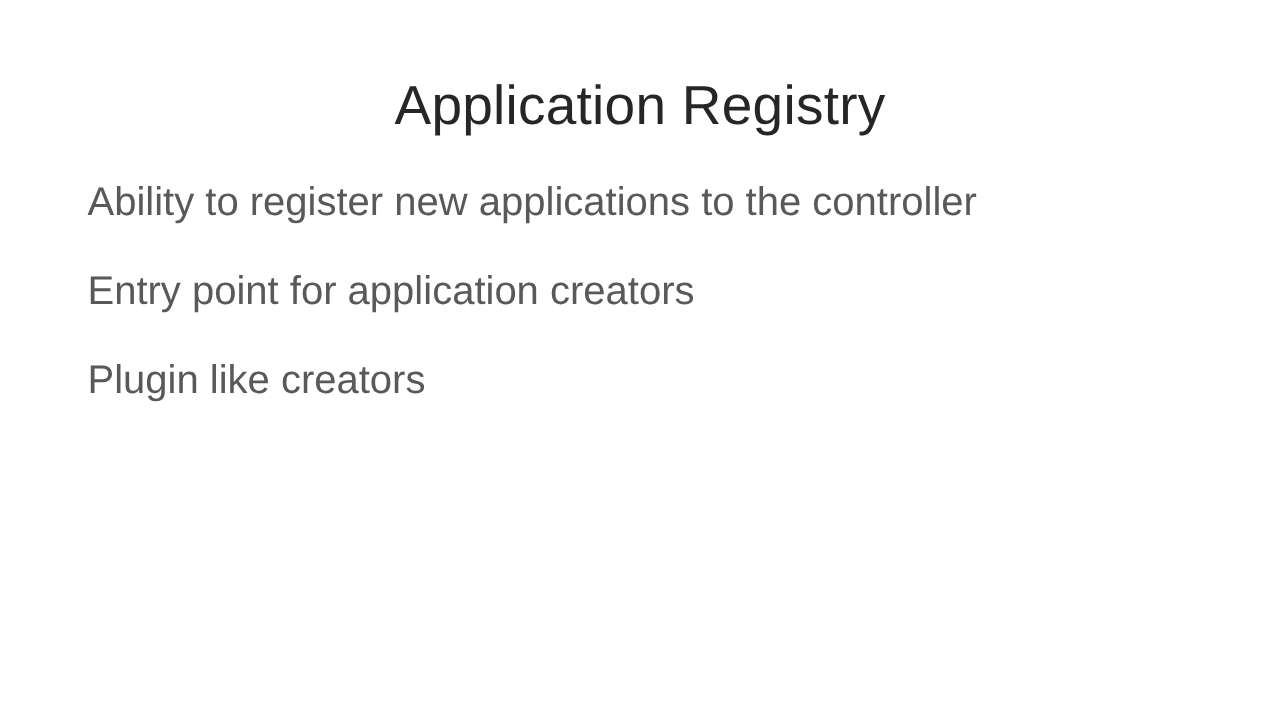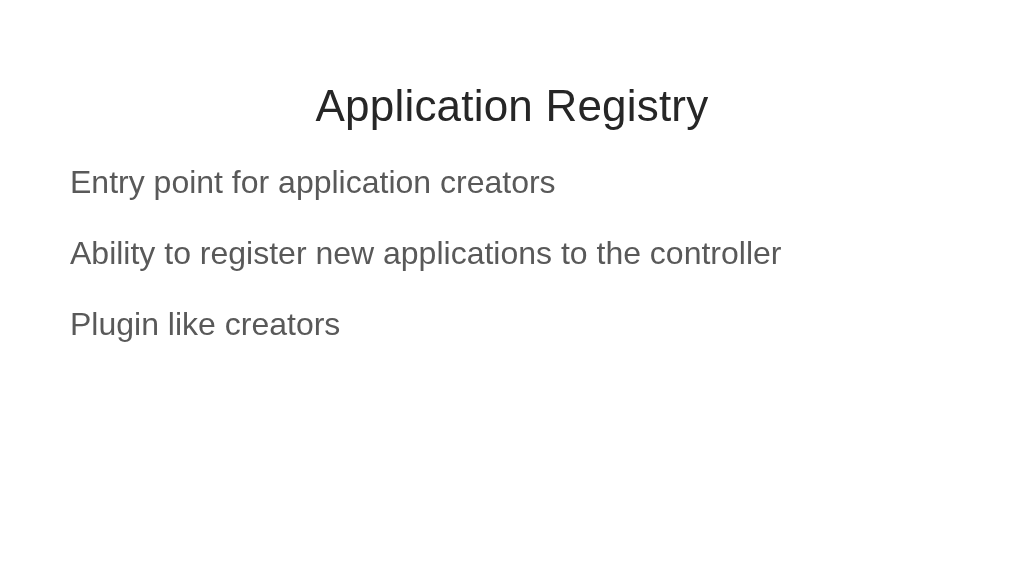--- a/index.html
+++ b/index.html
@@ -10,21 +10,21 @@
     body {
       width: 1024px;
       height: 576px;
       background: #ffffff;
       font-family: "Segoe UI", "Helvetica Neue", Arial, sans-serif;
       overflow: hidden;
     }
     .slide {
       width: 100%;
       height: 100%;
-      padding: 81px 70px 40px 70px;
+      padding: 60px 70px 40px 70px;
     }
     .title {
       font-size: 44px;
       font-weight: 400;
       color: #262626;
       text-align: center;
       margin-bottom: 30px;
       letter-spacing: 0.2px;
     }
     .bullets {
@@ -39,17 +39,17 @@
       padding-left: 40px;
       text-indent: -40px;
     }
   </style>
 </head>
 <body>
 
 <div class="slide">
   <h1 class="title">Application Registry</h1>
   <ul class="bullets">
+    <li>Ability to register new applications to the controller</li>
     <li>Entry point for application creators</li>
-    <li>Ability to register new applications to the controller</li>
     <li>Plugin like creators</li>
   </ul>
 </div>
 
 </body></html>

